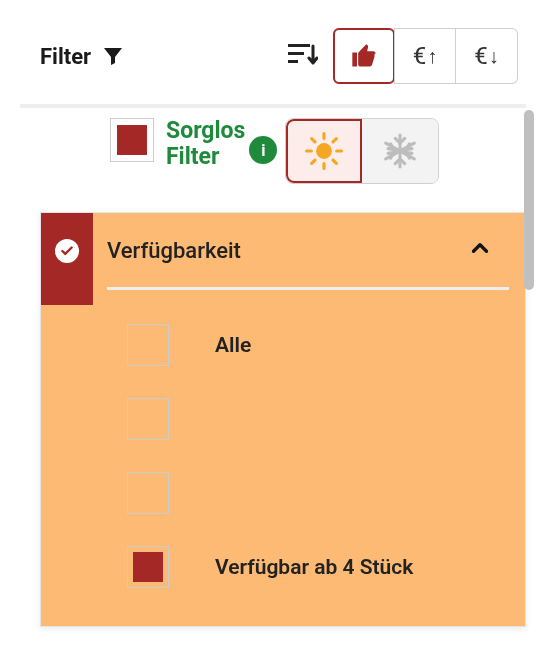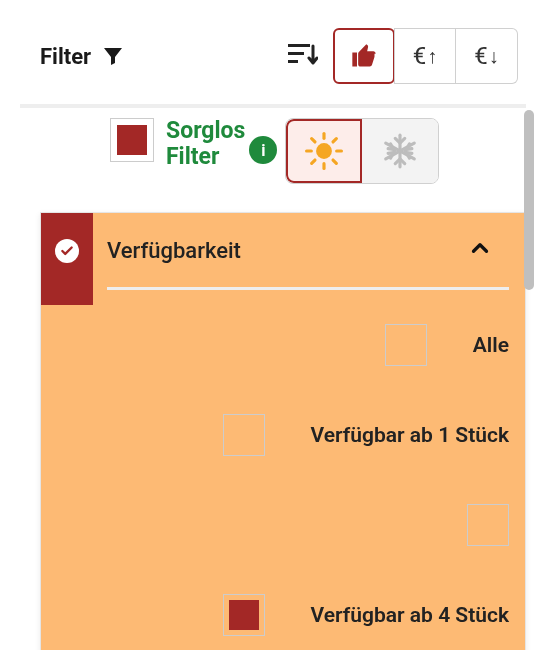--- a/index.html
+++ b/index.html
@@ -180,23 +180,22 @@
     margin-right: 12px;
   }
   .section-rule {
     height: 3px;
     background: #eee;
     margin: 0 16px 8px 66px;
   }
   .options {
     display: flex;
     flex-direction: column;
-    gap: 20px;
+    gap: 4px;
     padding-top: 12px;
-    align-items: flex-end;
   }
   .option {
     display: flex;
     align-items: center;
     padding: 14px 16px 14px 86px;
     gap: 46px;
     cursor: pointer;
   }
   .checkbox {
     width: 42px;
@@ -341,21 +340,20 @@
     </div>
   </div>
   <div class="section-rule"></div>
   <div class="options">
     <div class="option">
       <div class="checkbox"></div>
       <div class="option-label">Alle</div>
     </div>
     <div class="option">
       <div class="checkbox"></div>
-      <div class="option-label">Verfügbar ab 1 Stück</div>
     </div>
     <div class="option">
       <div class="checkbox"></div>
     </div>
     <div class="option">
       <div class="checkbox">
           <div class="fill"></div>
         </div>
       <div class="option-label">Verfügbar ab 4 Stück</div>
     </div>

